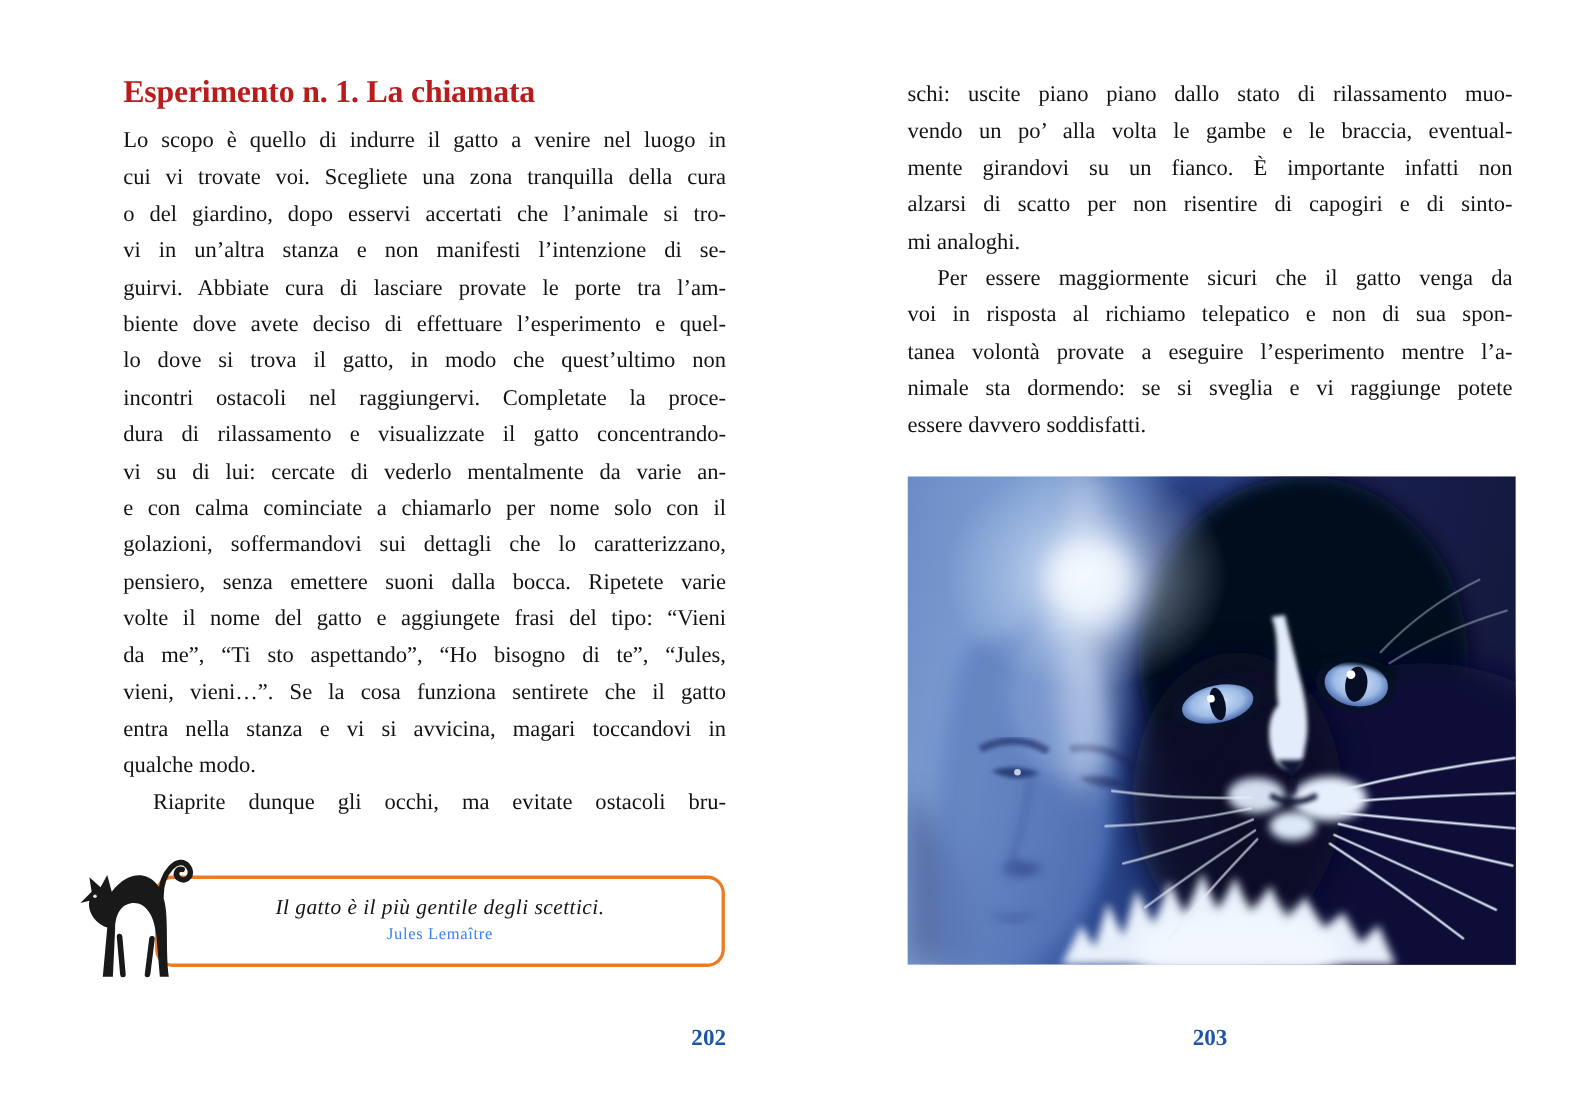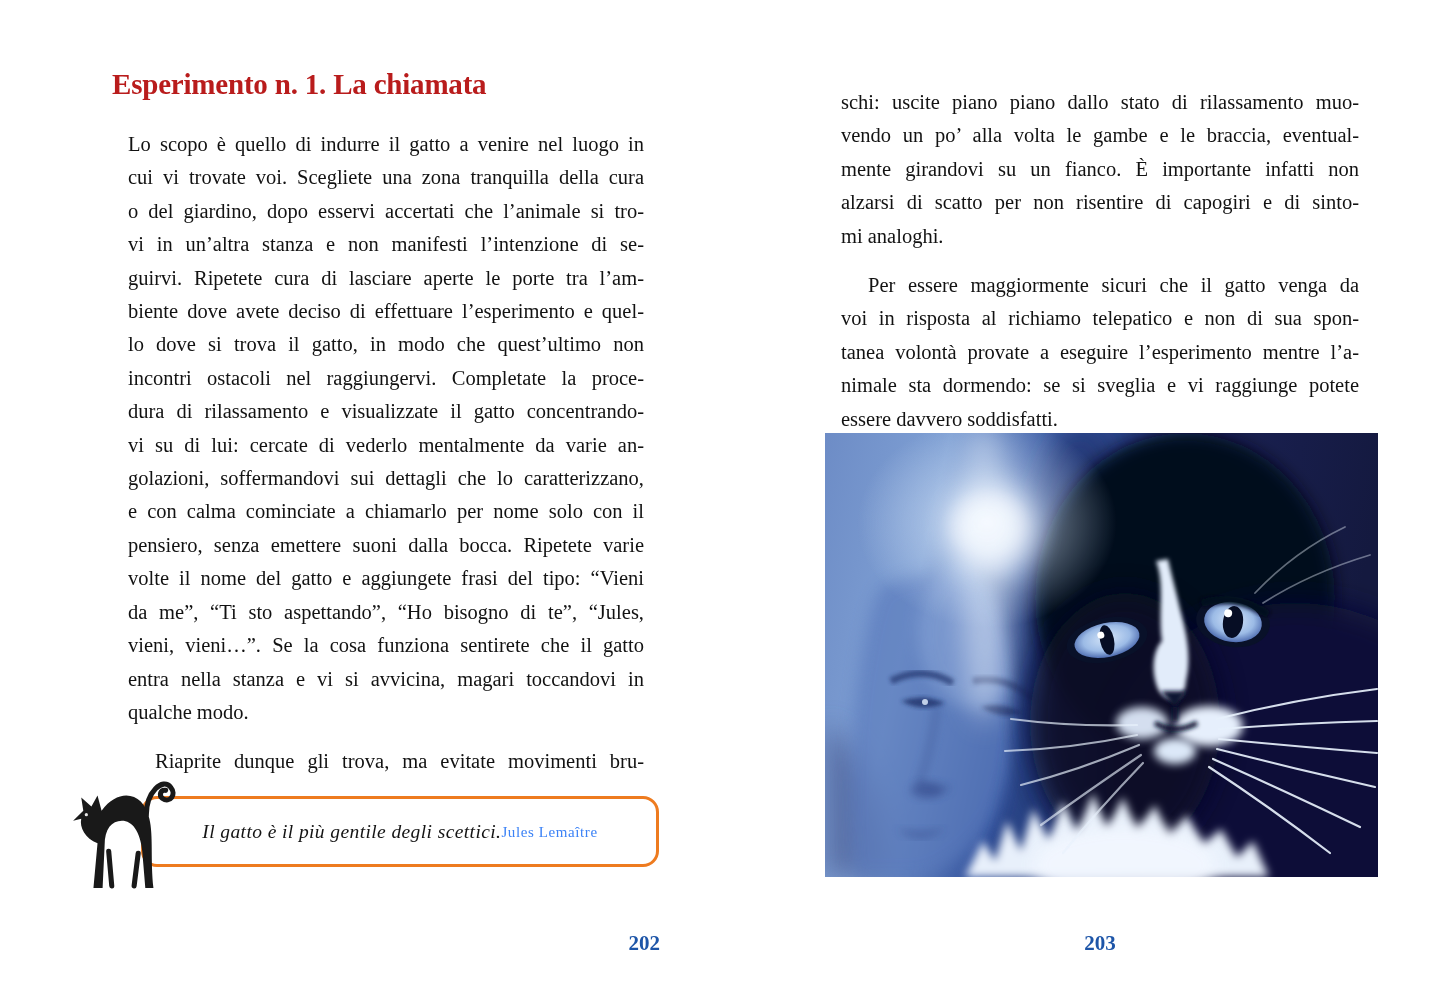--- a/index.html
+++ b/index.html
@@ -5,29 +5,29 @@
   html,body{margin:0;padding:0;background:#ffffff;}
   .canvas{position:relative;width:1445px;height:999px;background:#ffffff;overflow:hidden;
           font-family:"Liberation Serif", serif;color:#101010;}
 
   
   .heading{position:absolute;left:112px;top:68px;width:548px;
            font-size:29px;font-weight:700;letter-spacing:-0.2px;color:#b91c1c;}
   .text-col{position:absolute;font-size:20.5px;line-height:33.4px;color:#121212;}
   .text-col.left{left:112px;top:112px;width:548px;}
   .text-col.right{left:825px;top:70px;width:550px;}
-  .para{margin:16px;}
+  .para{margin:0;}
   .para.indent .line:first-child{text-indent:27px;}
   .line{text-align:justify;text-align-last:justify;text-justify:inter-word;}
   .line.last{text-align-last:left;}
 
   
-  .quote-box{position:absolute;left:141px;top:796px;width:518px;height:71px;
+  .quote-box{position:absolute;left:141px;top:796px;width:518px;height:83px;
              box-sizing:border-box;border:3px solid #ee7b1f;border-radius:16px;
-             display:flex;flex-direction:row;justify-content:center;align-items:center;
+             display:flex;flex-direction:column;justify-content:center;align-items:center;
              background:#ffffff;}
   .quote-text{font-style:italic;font-size:19.5px;letter-spacing:0.4px;color:#141414;line-height:24px;}
   .quote-author{font-size:15px;letter-spacing:0.6px;color:#3b82f6;line-height:24px;}
   .cat-icon{position:absolute;left:62px;top:770px;width:130px;height:122px;}
 
   
   .page-num{position:absolute;top:931px;text-align:center;
             font-size:21px;font-weight:700;color:#1d55a8;}
   .page-num.left{left:112px;width:548px;text-align:right;}
   .page-num.right{left:825px;width:550px;}
@@ -42,37 +42,37 @@
 
   <div>
     <div class="heading">Esperimento n. 1. La chiamata</div>
 
     <div class="text-col left">
         <div class="para">
           <div class="line">Lo scopo è quello di indurre il gatto a venire nel luogo in</div>
           <div class="line">cui vi trovate voi. Scegliete una zona tranquilla della cura</div>
           <div class="line">o del giardino, dopo esservi accertati che l’animale si tro-</div>
           <div class="line">vi in un’altra stanza e non manifesti l’intenzione di se-</div>
-          <div class="line">guirvi. Ripetete cura di lasciare aperte le porte tra l’am-</div>
+          <div class="line">guirvi. Abbiate cura di lasciare provate le porte tra l’am-</div>
           <div class="line">biente dove avete deciso di effettuare l’esperimento e quel-</div>
           <div class="line">lo dove si trova il gatto, in modo che quest’ultimo non</div>
           <div class="line">incontri ostacoli nel raggiungervi. Completate la proce-</div>
           <div class="line">dura di rilassamento e visualizzate il gatto concentrando-</div>
           <div class="line">vi su di lui: cercate di vederlo mentalmente da varie an-</div>
+          <div class="line">e con calma cominciate a chiamarlo per nome solo con il</div>
           <div class="line">golazioni, soffermandovi sui dettagli che lo caratterizzano,</div>
-          <div class="line">e con calma cominciate a chiamarlo per nome solo con il</div>
           <div class="line">pensiero, senza emettere suoni dalla bocca. Ripetete varie</div>
           <div class="line">volte il nome del gatto e aggiungete frasi del tipo: “Vieni</div>
           <div class="line">da me”, “Ti sto aspettando”, “Ho bisogno di te”, “Jules,</div>
           <div class="line">vieni, vieni…”. Se la cosa funziona sentirete che il gatto</div>
           <div class="line">entra nella stanza e vi si avvicina, magari toccandovi in</div>
           <div class="line last">qualche modo.</div>
         </div>
         <div class="para indent">
-          <div class="line">Riaprite dunque gli trova, ma evitate movimenti bru-</div>
+          <div class="line">Riaprite dunque gli occhi, ma evitate ostacoli bru-</div>
         </div>
       </div>
 
     <div class="quote-box">
       <div class="quote-text">Il gatto è il più gentile degli scettici.</div>
       <div class="quote-author">Jules Lemaître</div>
     </div>
 
     <svg class="cat-icon" viewBox="0 0 110 120" aria-hidden="true">
       <path d="M74,44 C74,22 90,7 98,17 C104,24 97,33 90,28 C86,25 88,19 93,20" fill="none" stroke="#191919" stroke-width="5" stroke-linecap="round"></path>

